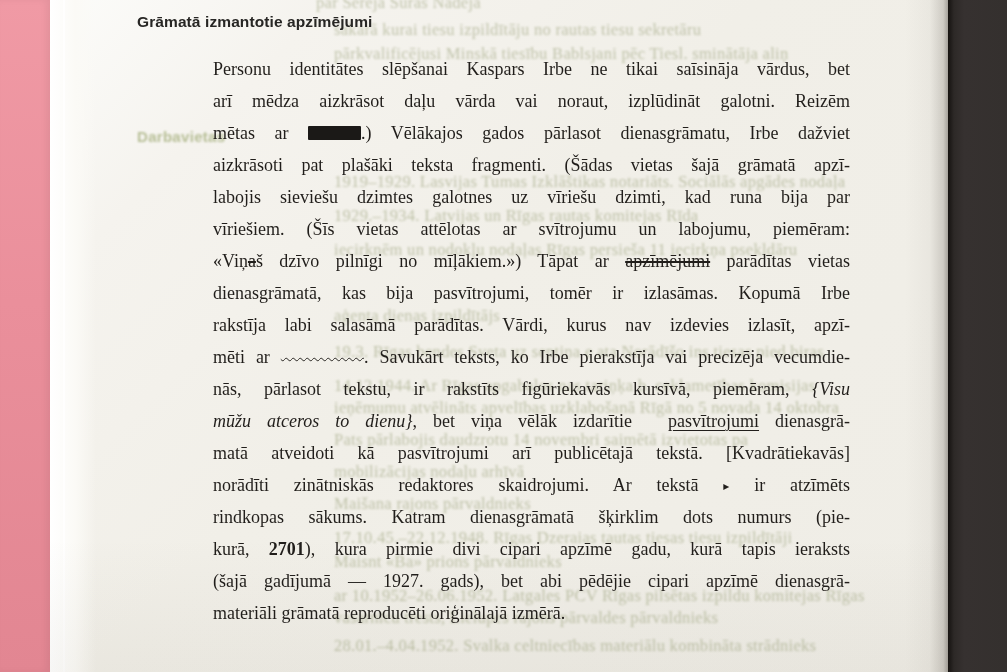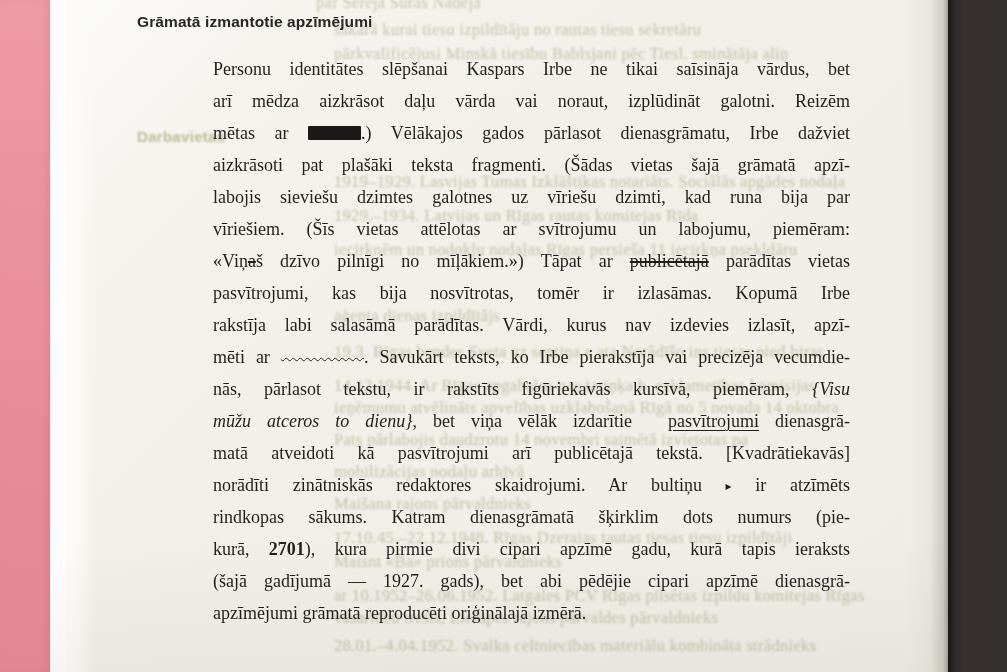--- a/index.html
+++ b/index.html
@@ -87,30 +87,30 @@
 
   <div class="heading">Grāmatā izmantotie apzīmējumi</div>
 
   <div class="paragraph">
       <div class="line"><span class="seg-plain">Personu identitātes slēpšanai Kaspars Irbe ne tikai saīsināja vārdus, bet</span></div>
       <div class="line"><span class="seg-plain">arī mēdza aizkrāsot daļu vārda vai noraut, izplūdināt galotni. Reizēm</span></div>
       <div class="line"><span class="seg-plain">mētas ar </span><span class="seg-redact"></span><span class="seg-plain">.) Vēlākajos gados pārlasot dienasgrāmatu, Irbe dažviet</span></div>
       <div class="line"><span class="seg-plain">aizkrāsoti pat plašāki teksta fragmenti. (Šādas vietas šajā grāmatā apzī-</span></div>
       <div class="line"><span class="seg-plain">labojis sieviešu dzimtes galotnes uz vīriešu dzimti, kad runa bija par</span></div>
       <div class="line"><span class="seg-plain">vīriešiem. (Šīs vietas attēlotas ar svītrojumu un labojumu, piemēram:</span></div>
-      <div class="line"><span class="seg-plain">«Viņ</span><span class="seg-strike">a</span><span class="seg-plain">š dzīvo pilnīgi no mīļākiem.») Tāpat ar </span><span class="seg-strike">publicētajā</span><span class="seg-plain"> parādītas vietas</span></div>
-      <div class="line"><span class="seg-plain">pasvītrojumi, kas bija nosvītrotas, tomēr ir izlasāmas. Kopumā Irbe</span></div>
+      <div class="line"><span class="seg-plain">«Viņ</span><span class="seg-strike">a</span><span class="seg-plain">š dzīvo pilnīgi no mīļākiem.») Tāpat ar </span><span class="seg-strike">apzīmējumi</span><span class="seg-plain"> parādītas vietas</span></div>
+      <div class="line"><span class="seg-plain">dienasgrāmatā, kas bija pasvītrojumi, tomēr ir izlasāmas. Kopumā Irbe</span></div>
       <div class="line"><span class="seg-plain">rakstīja labi salasāmā parādītas. Vārdi, kurus nav izdevies izlasīt, apzī-</span></div>
       <div class="line"><span class="seg-plain">mēti ar </span><span class="seg-wavy">&nbsp;&nbsp;&nbsp;&nbsp;&nbsp;&nbsp;&nbsp;</span><span class="seg-plain">. Savukārt teksts, ko Irbe pierakstīja vai precizēja vecumdie-</span></div>
       <div class="line"><span class="seg-plain">nās, pārlasot tekstu, ir rakstīts figūriekavās kursīvā, piemēram, </span><span class="seg-italic">{Visu</span></div>
       <div class="line"><span class="seg-italic">mūžu atceros to dienu}</span><span class="seg-plain">, bet viņa vēlāk izdarītie </span><span class="seg-underline">pasvītrojumi</span><span class="seg-plain"> dienasgrā-</span></div>
       <div class="line"><span class="seg-plain">matā atveidoti kā pasvītrojumi arī publicētajā tekstā. [Kvadrātiekavās]</span></div>
-      <div class="line"><span class="seg-plain">norādīti zinātniskās redaktores skaidrojumi. Ar bultiņu </span><span class="seg-arrow">▸</span><span class="seg-plain"> ir atzīmēts</span></div>
+      <div class="line"><span class="seg-plain">norādīti zinātniskās redaktores skaidrojumi. Ar tekstā </span><span class="seg-arrow">▸</span><span class="seg-plain"> ir atzīmēts</span></div>
       <div class="line"><span class="seg-plain">rindkopas sākums. Katram dienasgrāmatā šķirklim dots numurs (pie-</span></div>
       <div class="line"><span class="seg-plain">kurā, </span><span class="seg-bold">2701</span><span class="seg-plain">), kura pirmie divi cipari apzīmē gadu, kurā tapis ieraksts</span></div>
       <div class="line"><span class="seg-plain">(šajā gadījumā — 1927. gads), bet abi pēdējie cipari apzīmē dienasgrā-</span></div>
-      <div class="line last"><span class="seg-plain">apzīmējumi grāmatā reproducēti oriģinālajā izmērā.</span></div>
+      <div class="line last"><span class="seg-plain">materiāli grāmatā reproducēti oriģinālajā izmērā.</span></div>
     </div>
 
   <div class="page-curl"></div>
   <div class="dark-bg"></div>
   <div class="vignette"></div>
 </div>
 
 </body></html>

